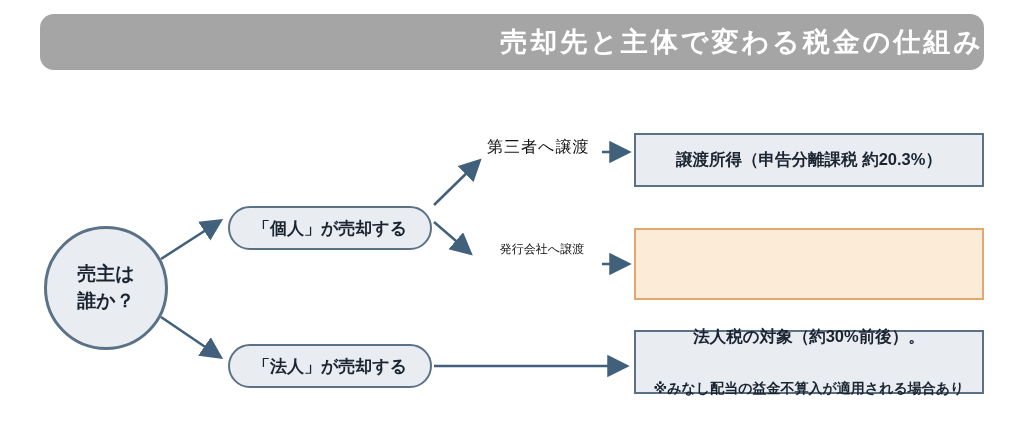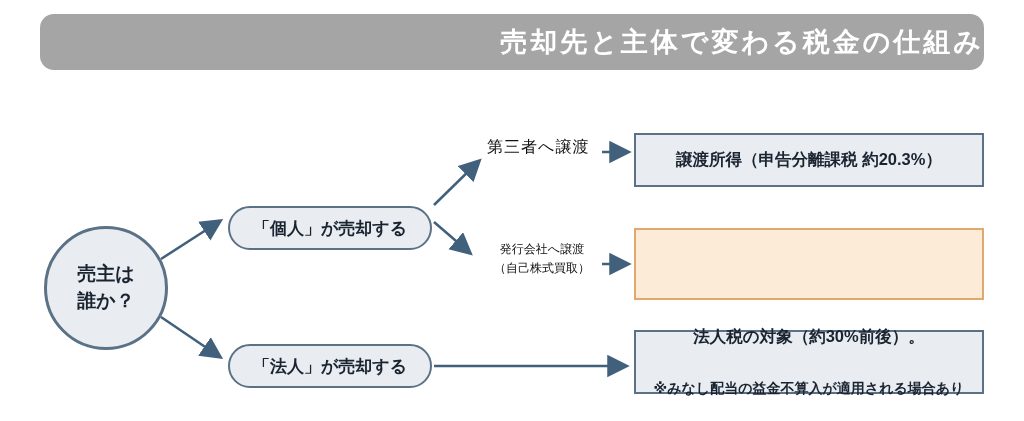--- a/index.html
+++ b/index.html
@@ -80,21 +80,20 @@
 <div class="pill pill-individual">
   <span>「個人」が売却する</span>
 </div>
 <div class="pill pill-corporate">
   <span>「法人」が売却する</span>
 </div>
 
 <div class="edge-label edge-third-party">第三者へ譲渡</div>
 <div class="edge-label edge-issuer">
   <div>発行会社へ譲渡</div>
-  <div>（自己株式買取）</div>
 </div>
 
 <div class="outcome outcome-capital">
   <div>譲渡所得（申告分離課税 約20.3%）</div>
 </div>
 <div class="outcome outcome-dividend">
 </div>
 <div class="outcome outcome-corptax">
   <div>法人税の対象（約30%前後）。</div>
   <div class="sub">※みなし配当の益金不算入が適用される場合あり</div>

